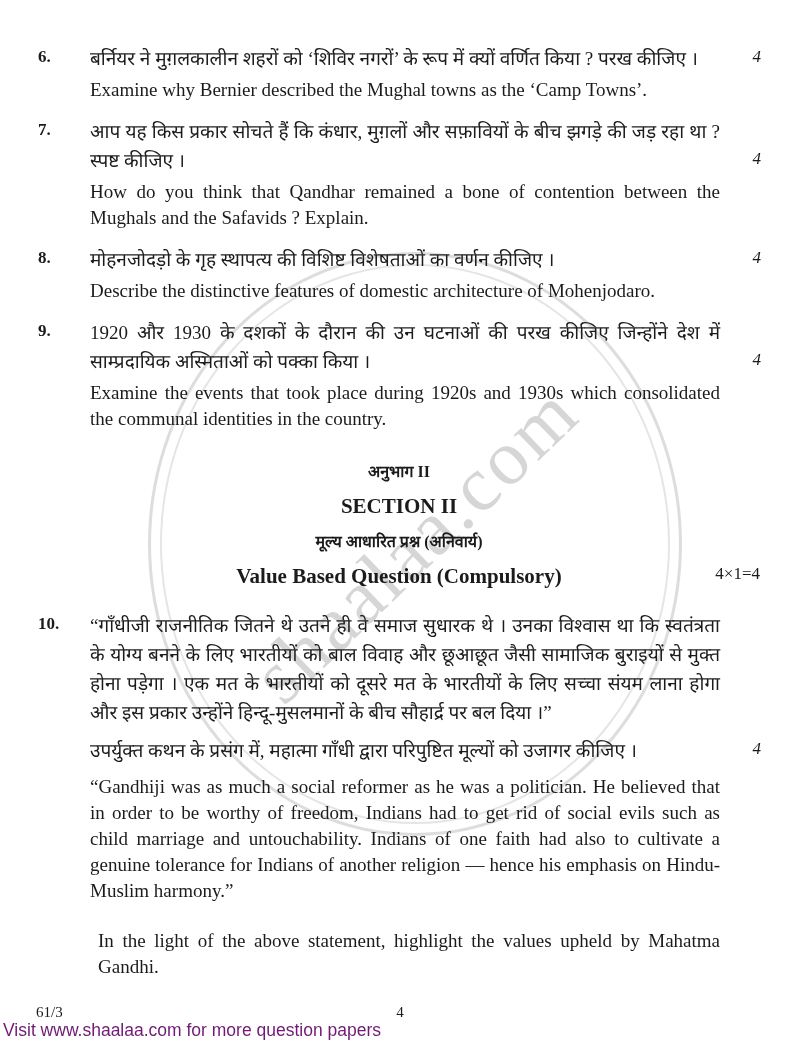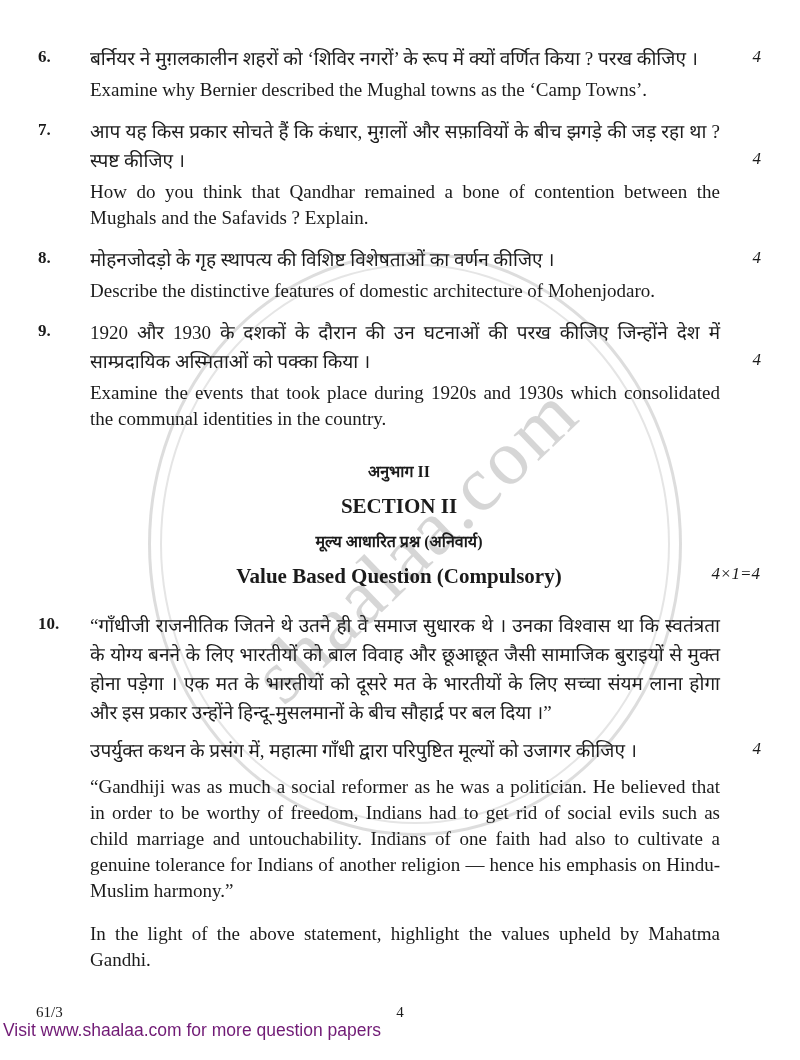--- a/index.html
+++ b/index.html
@@ -59,31 +59,31 @@
     margin: 0;
     font-size: 19px; line-height: 26px;
     text-align: justify;
   }
   .marks {
     position: absolute; right: -41px; bottom: 2px;
     font-style: italic; font-size: 17px; font-weight: normal;
   }
 
   .q10 .hindi { margin-bottom: 9px; }
-  .q10 .english { margin-bottom: 17px; }
-  .q10 .english:last-child { margin-bottom: 0; }
+  .q10 .english { margin-bottom: 24px; }
+  .q10 .english:last-child { margin-bottom: 0; margin-left: 8px; }
 
   
   .section { position: relative; text-align: center; margin: 26px 0 22px 0; }
   .section .line { margin: 0 0 9px 0; font-weight: bold; }
   .sec-hi { font-size: 16px; line-height: 27px; }
   .sec-en { font-size: 21px; line-height: 25px; }
   .scheme {
     position: absolute; right: 0; bottom: 5px;
-    font-style: italic; font-weight: normal; font-size: 17px;
+    font-weight: normal; font-size: 17px;
   }
 
   
   .paper-code { position: absolute; left: 36px; top: 1004px; font-size: 15px; z-index: 2; }
   .page-num  { position: absolute; left: 0; right: 0; top: 1004px; text-align: center; font-size: 15px; z-index: 2; }
   .visit-note {
     position: absolute; left: 3px; top: 1020px;
     font-family: "Liberation Sans", "DejaVu Sans", sans-serif;
     font-size: 17.5px; color: #701a75; z-index: 2; white-space: nowrap;
   }

